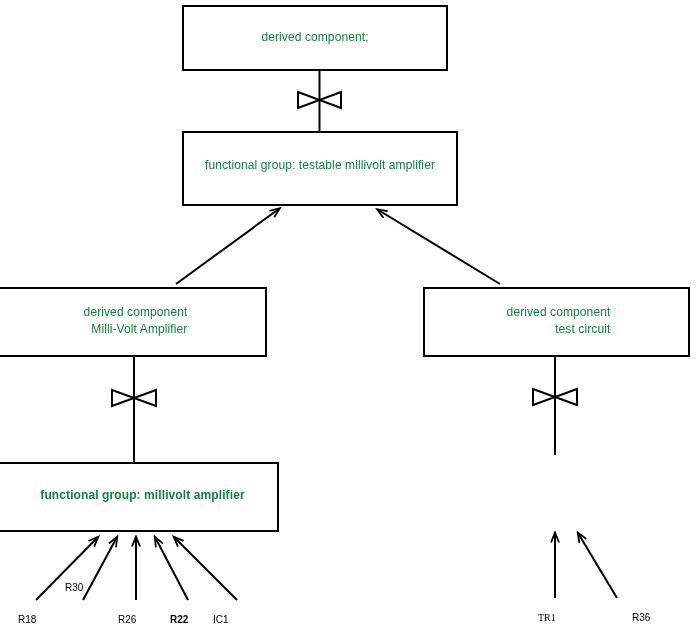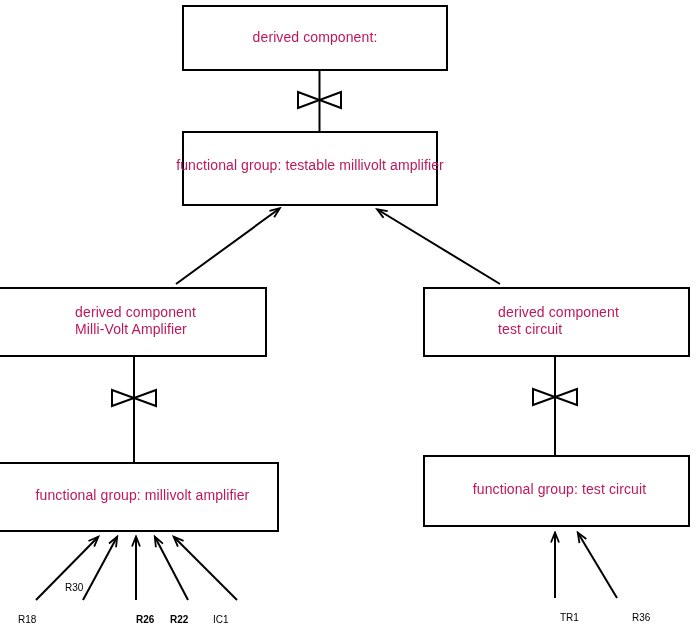--- a/index.html
+++ b/index.html
@@ -30,44 +30,44 @@
     position: absolute;
     box-sizing: border-box;
     border: 2px solid #000000;
     background: #ffffff;
     display: flex;
     align-items: center;
     justify-content: center;
     z-index: 2;
   }
   .node .textblock {
-    font-size: 14px;
+    font-size: 12px;
     line-height: 17px;
     white-space: pre;
-    color: #be185d;
+    color: #15803d;
     letter-spacing: 0.1px;
   }
   .node.centered .textblock { text-align: center; }
-  .node.leftish .textblock { text-align: left; }
+  .node.leftish .textblock { text-align: right; }
 
   
   #node-top            { left: 182px; top: 5px;   width: 266px; height: 66px; }
   #node-top .textblock { margin-top: -2px; }
 
-  #node-fg-top         { left: 182px; top: 131px; width: 256px; height: 75px; }
+  #node-fg-top         { left: 182px; top: 131px; width: 276px; height: 75px; }
   #node-fg-top .textblock { margin-top: -6px; }
 
   #node-dc-mv          { left: -2px;  top: 287px; width: 269px; height: 70px; }
   #node-dc-mv .textblock { margin-top: -2px; margin-left: 6px; }
 
   #node-dc-tc          { left: 423px; top: 287px; width: 267px; height: 70px; }
   #node-dc-tc .textblock { margin-top: -2px; margin-left: 4px; }
 
   #node-fg-mv          { left: -2px;  top: 462px; width: 281px; height: 70px; }
-  #node-fg-mv .textblock { margin-top: -4px; margin-left: 8px; }
+  #node-fg-mv .textblock { margin-top: -4px; margin-left: 8px; font-weight: bold; }
 
   #node-fg-tc          { left: 423px; top: 455px; width: 267px; height: 72px; }
   #node-fg-tc .textblock { margin-top: -4px; margin-left: 6px; }
 
   .leaf-label {
     position: absolute;
     font-size: 10px;
     line-height: 15px;
     white-space: nowrap;
     color: #000000;
@@ -139,30 +139,27 @@
   </div>
 
   <div class="node leftish" id="node-dc-tc">
     <div class="textblock"><span>derived component</span><br><span>test circuit</span></div>
   </div>
 
   <div class="node centered" id="node-fg-mv">
     <div class="textblock"><span>functional group: millivolt amplifier</span></div>
   </div>
 
-  <div class="node centered" id="node-fg-tc">
-    <div class="textblock"><span>functional group: test circuit</span></div>
-  </div>
 
   <div class="bowtie-hit" style="left:294px; top:87px;"></div>
   <div class="bowtie-hit" style="left:108px; top:385px;"></div>
   <div class="bowtie-hit" style="left:529px; top:384px;"></div>
 
   <div class="leaf-label" style="left:18px;  top:612px;">R18</div>
   <div class="leaf-label" style="left:65px;  top:580px;">R30</div>
-  <div class="leaf-label" style="left:136px; top:612px;font-weight:bold;">R26</div>
+  <div class="leaf-label" style="left:118px; top:612px;">R26</div>
   <div class="leaf-label" style="left:170px; top:612px;font-weight:bold;">R22</div>
   <div class="leaf-label" style="left:213px; top:612px;">IC1</div>
 
-  <div class="leaf-label" style="left:560px; top:610px;">TR1</div>
+  <div class="leaf-label" style="left:538px; top:610px;font-family:Liberation Serif, serif;">TR1</div>
   <div class="leaf-label" style="left:632px; top:610px;">R36</div>
 
 </div>
 
 </body></html>

